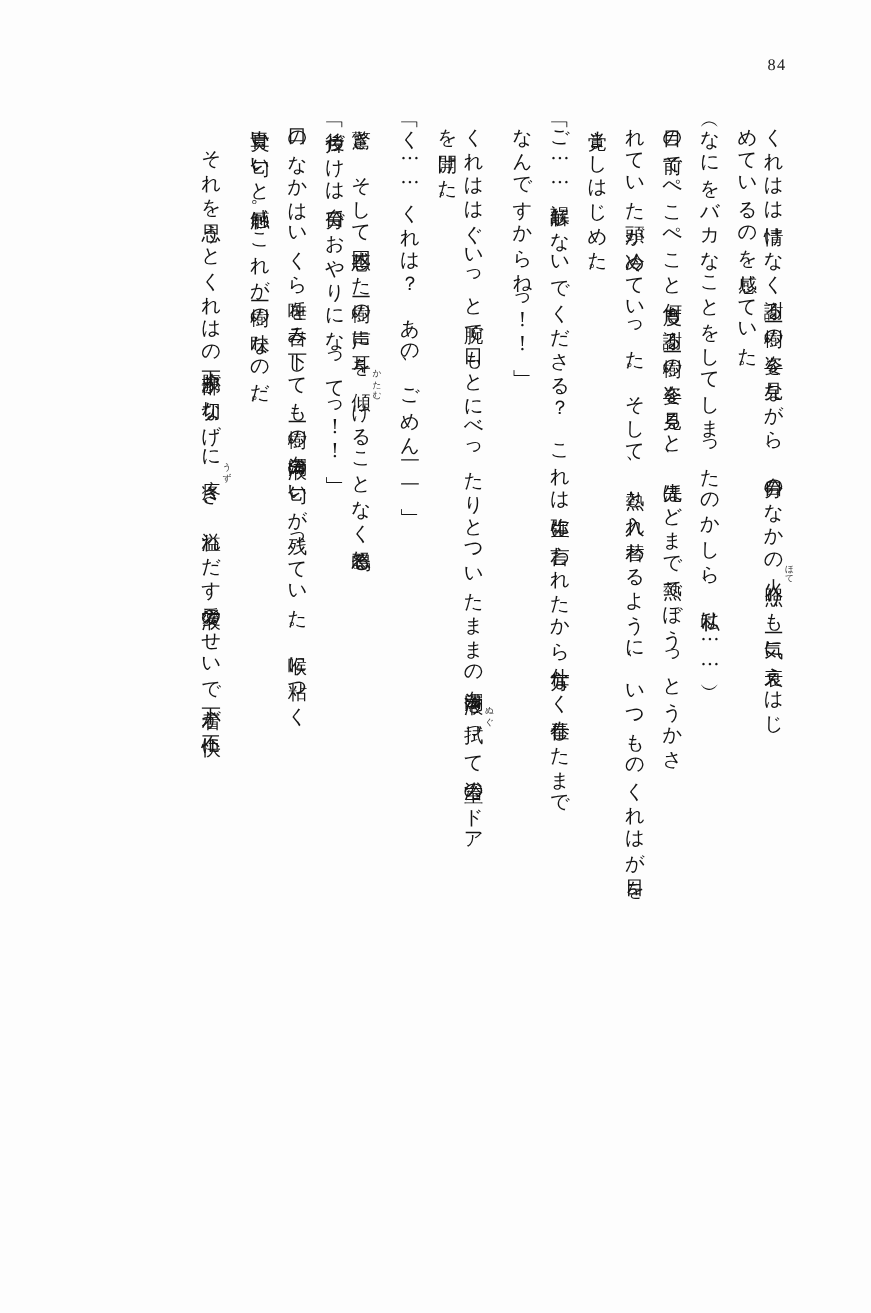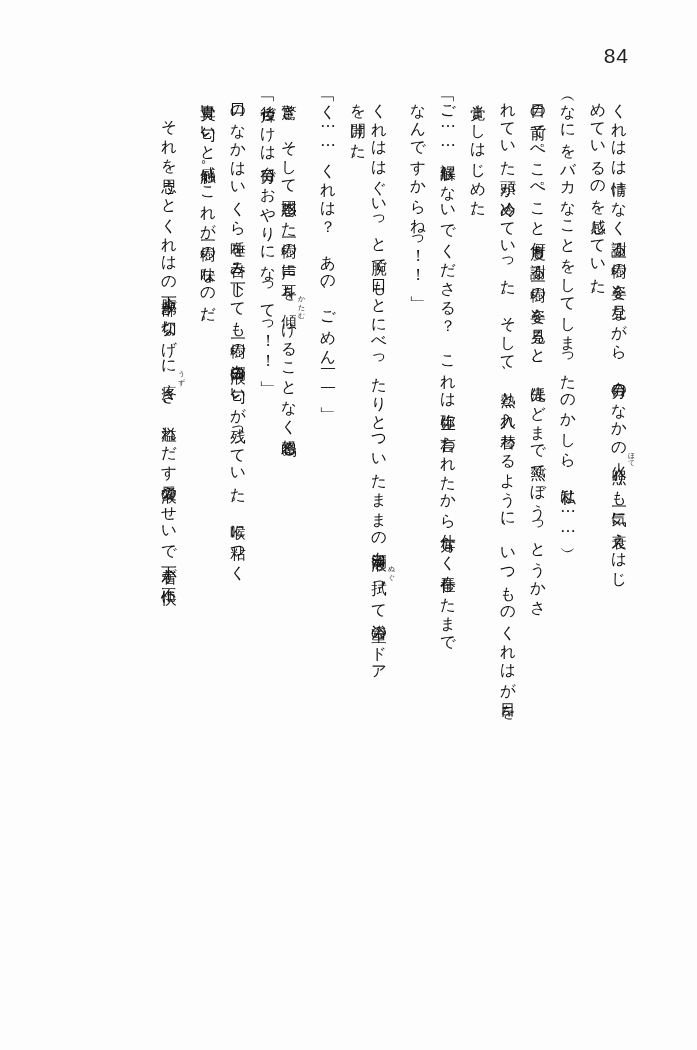--- a/index.html
+++ b/index.html
@@ -17,24 +17,24 @@
   }
   .page {
     position: absolute;
     inset: 0;
     background: #fdfdfd;
   }
   .page-number {
     position: absolute;
     top: 44px;
     right: 68px;
-    font-size: 21px;
+    font-size: 13px;
     letter-spacing: 1px;
     color: #222;
-    font-family: Liberation Sans, sans-serif;
+    font-family: Liberation Serif, serif;
   }
   .body-text {
     position: absolute;
     top: 92px;
     right: 62px;
     left: 58px;
     bottom: 56px;
     display: flex;
     flex-direction: row-reverse;
     align-items: flex-start;

